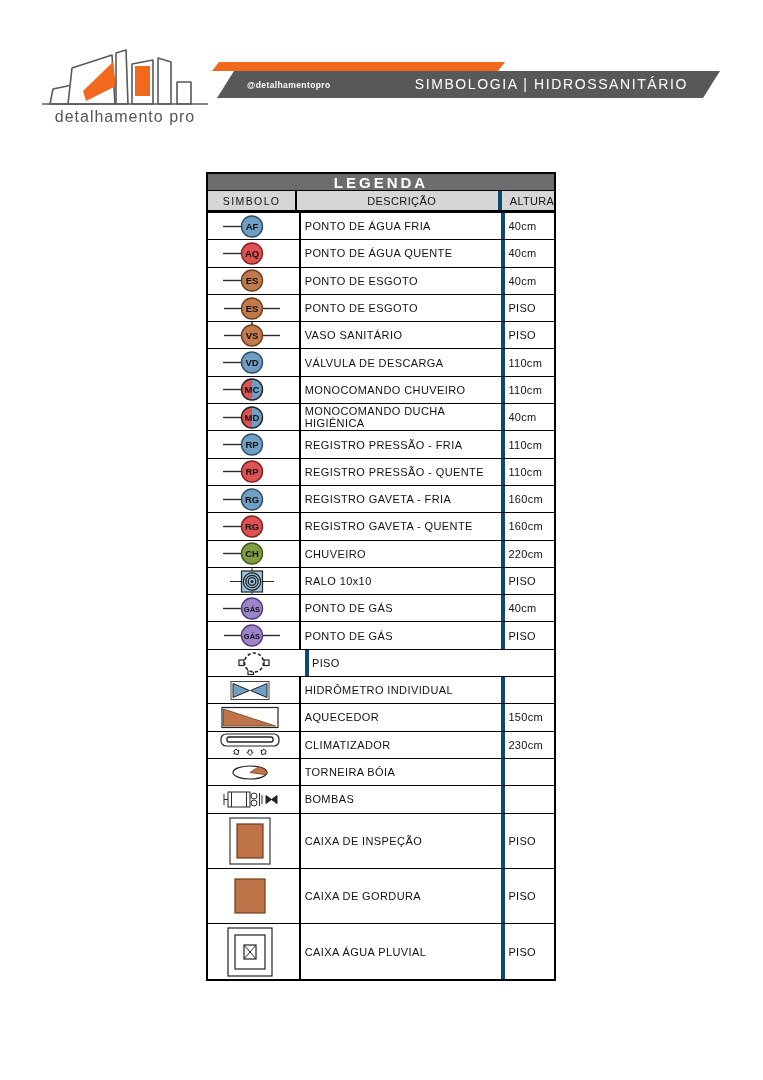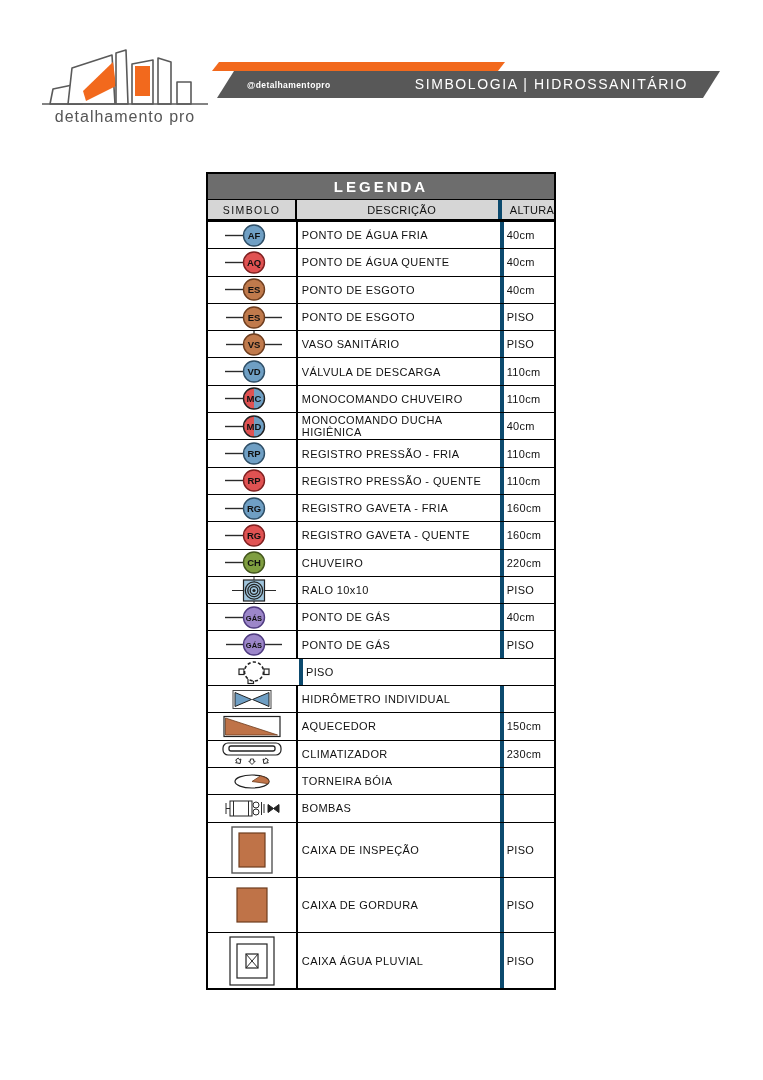--- a/index.html
+++ b/index.html
@@ -24,31 +24,31 @@
   .banner-title{
     position:absolute;right:32px;top:5px;color:#fff;font-size:14px;
     letter-spacing:1.6px;white-space:nowrap;
   }
   
   .legend{
     position:absolute;left:206px;top:172px;width:350px;
     border:2px solid #000;box-sizing:border-box;background:#fff;
   }
   .t-title{
-    height:25px;background:#6D6D6D;color:#fff;display:flex;align-items:center;
+    height:16px;background:#6D6D6D;color:#fff;display:flex;align-items:center;
     justify-content:center;font-size:15px;font-weight:bold;letter-spacing:3px;
     box-sizing:border-box;
   }
   .t-head{
     display:flex;height:22px;background:#D6D6D6;border-top:1px solid #000;
     border-bottom:2px solid #000;box-sizing:border-box;font-size:10.5px;
     letter-spacing:1.4px;
   }
   .t-head .th{display:flex;align-items:center;justify-content:center;box-sizing:border-box;}
-  .tr{display:flex;height:27.3px;border-top:1px solid #000;box-sizing:border-box;}
+  .tr{display:flex;height:27.3px;border-top:1px solid #000;box-sizing:border-box;gap:6px;}
   .tr:first-of-type{border-top:none;}
   .tr.tall{height:55.4px;}
   .td{box-sizing:border-box;display:flex;align-items:center;}
   .c-sym{width:91px;justify-content:center;}
   .c-desc{width:211px;border-left:2px solid #000;padding-left:4px;font-size:11px;letter-spacing:.4px;}
   .c-alt{width:56px;border-left:4px solid #0c4a6e;padding-left:3px;font-size:11px;letter-spacing:.3px;}
   .th.c-desc,.th.c-alt{padding-left:8px;justify-content:center;}
   
   .stk{stroke:#2b2b2b;stroke-width:1.4;fill:none;}
   .stk1{stroke:#2b2b2b;stroke-width:1;fill:none;}

